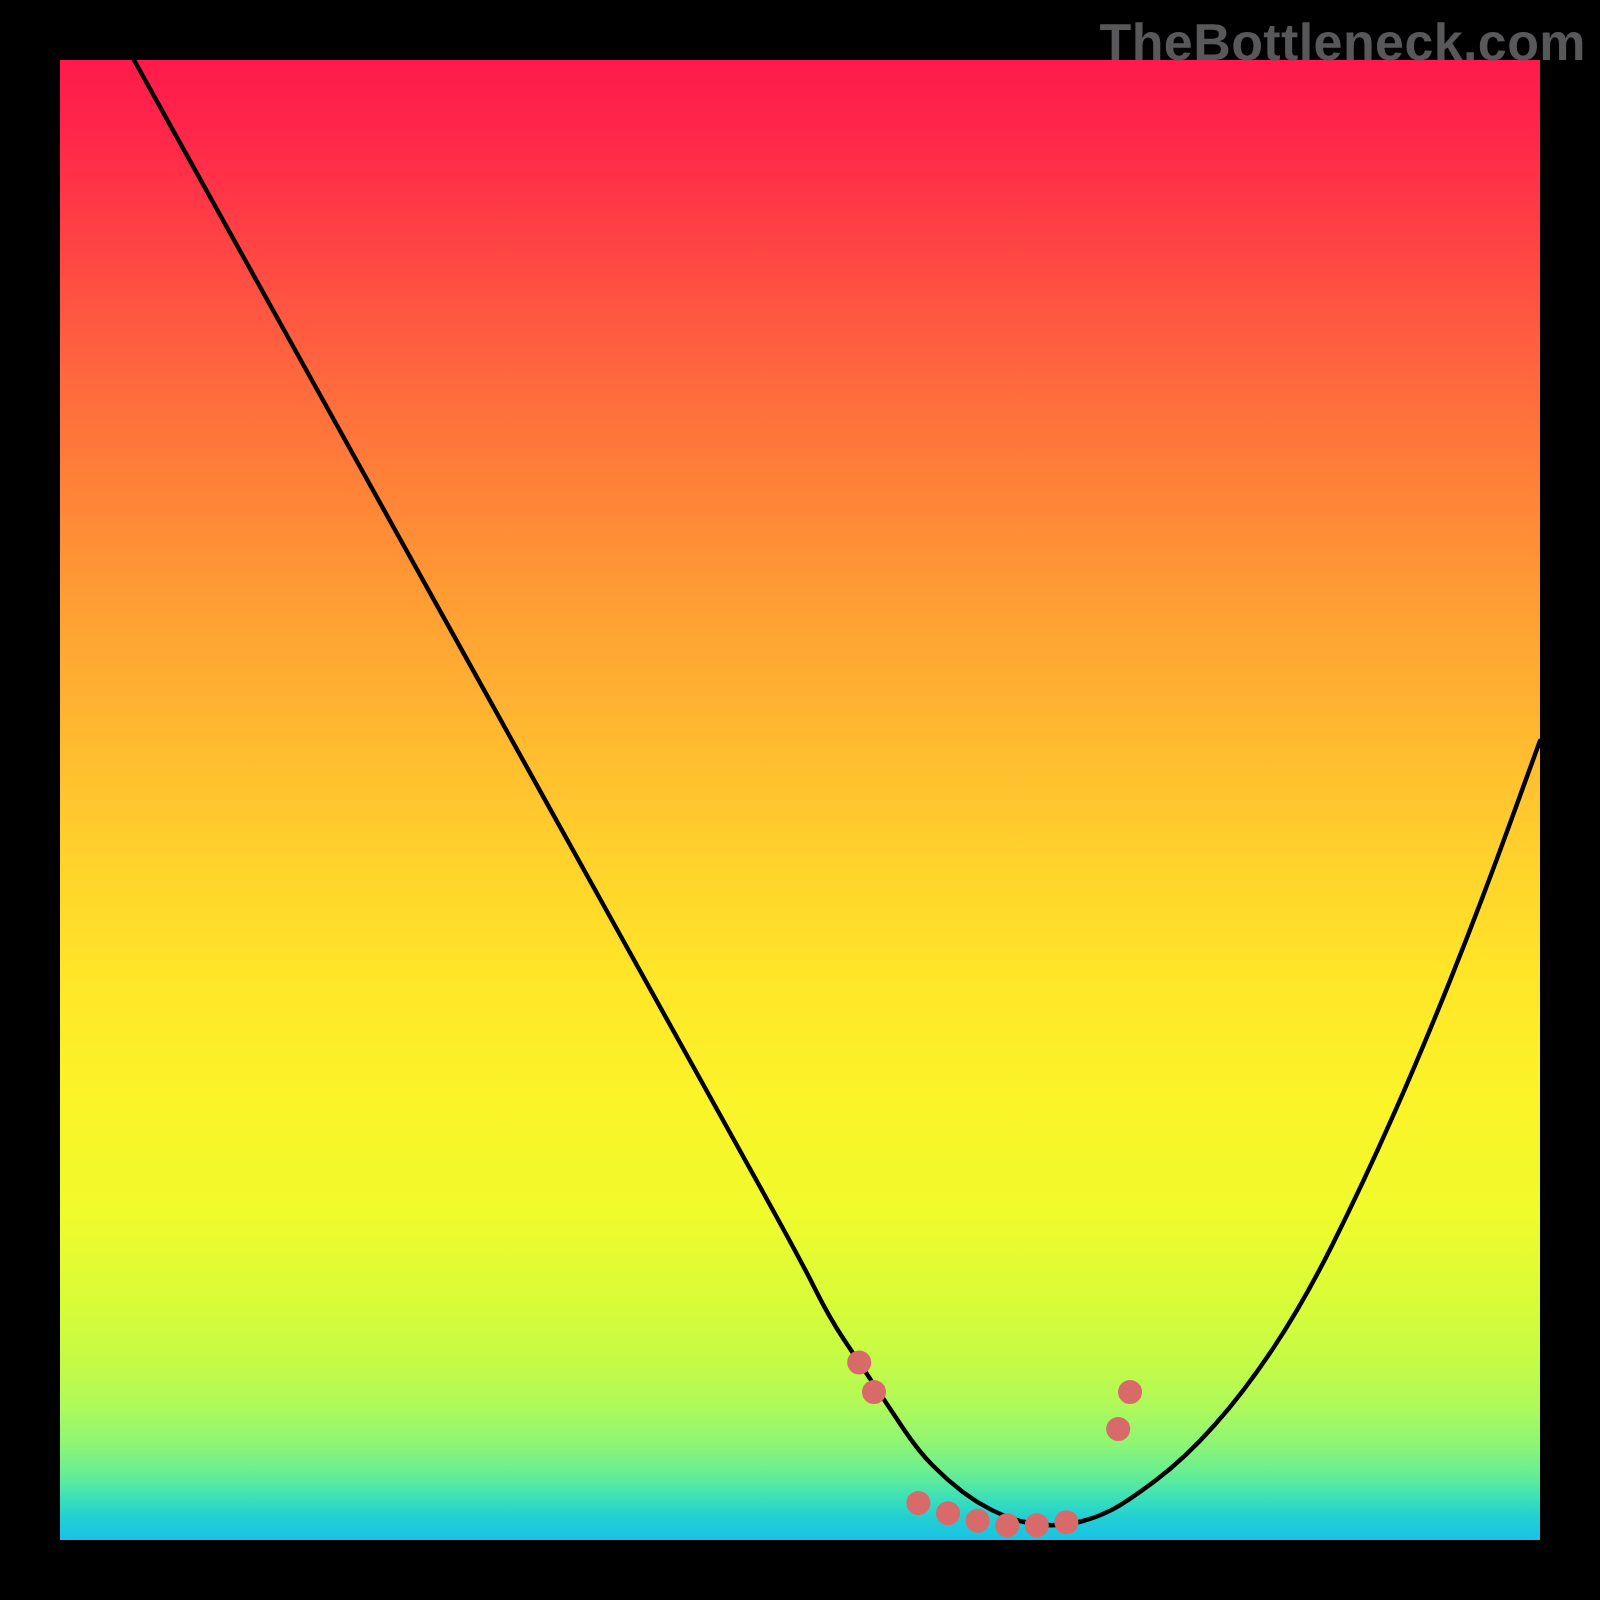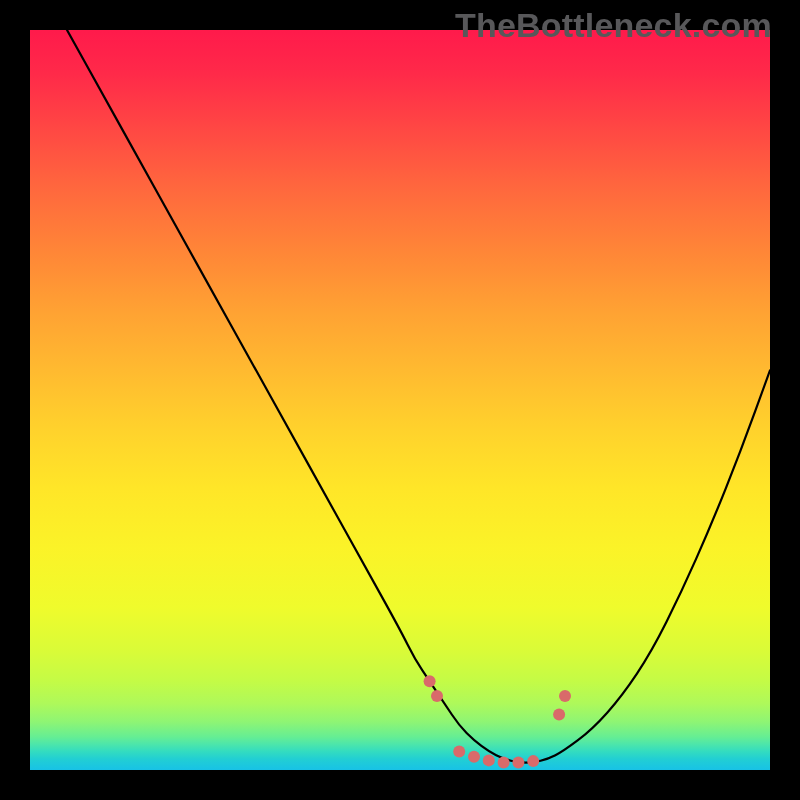--- a/index.html
+++ b/index.html
@@ -14,23 +14,23 @@
     position: absolute;
     left: 0;
     top: 0;
     width: 800px;
     height: 800px;
     background: #000;
   }
   .watermark {
     position: absolute;
     top: 6px;
-    right: 28px;
+    right: 7px;
     font-family: Arial, Helvetica, sans-serif;
-    font-size: 34px;
+    font-size: 26px;
     font-weight: 600;
     letter-spacing: 0.2px;
     z-index: 10;
   }
   .plot {
     position: absolute;
     left: 30px;
     top: 30px;
     width: 740px;
     height: 740px;

